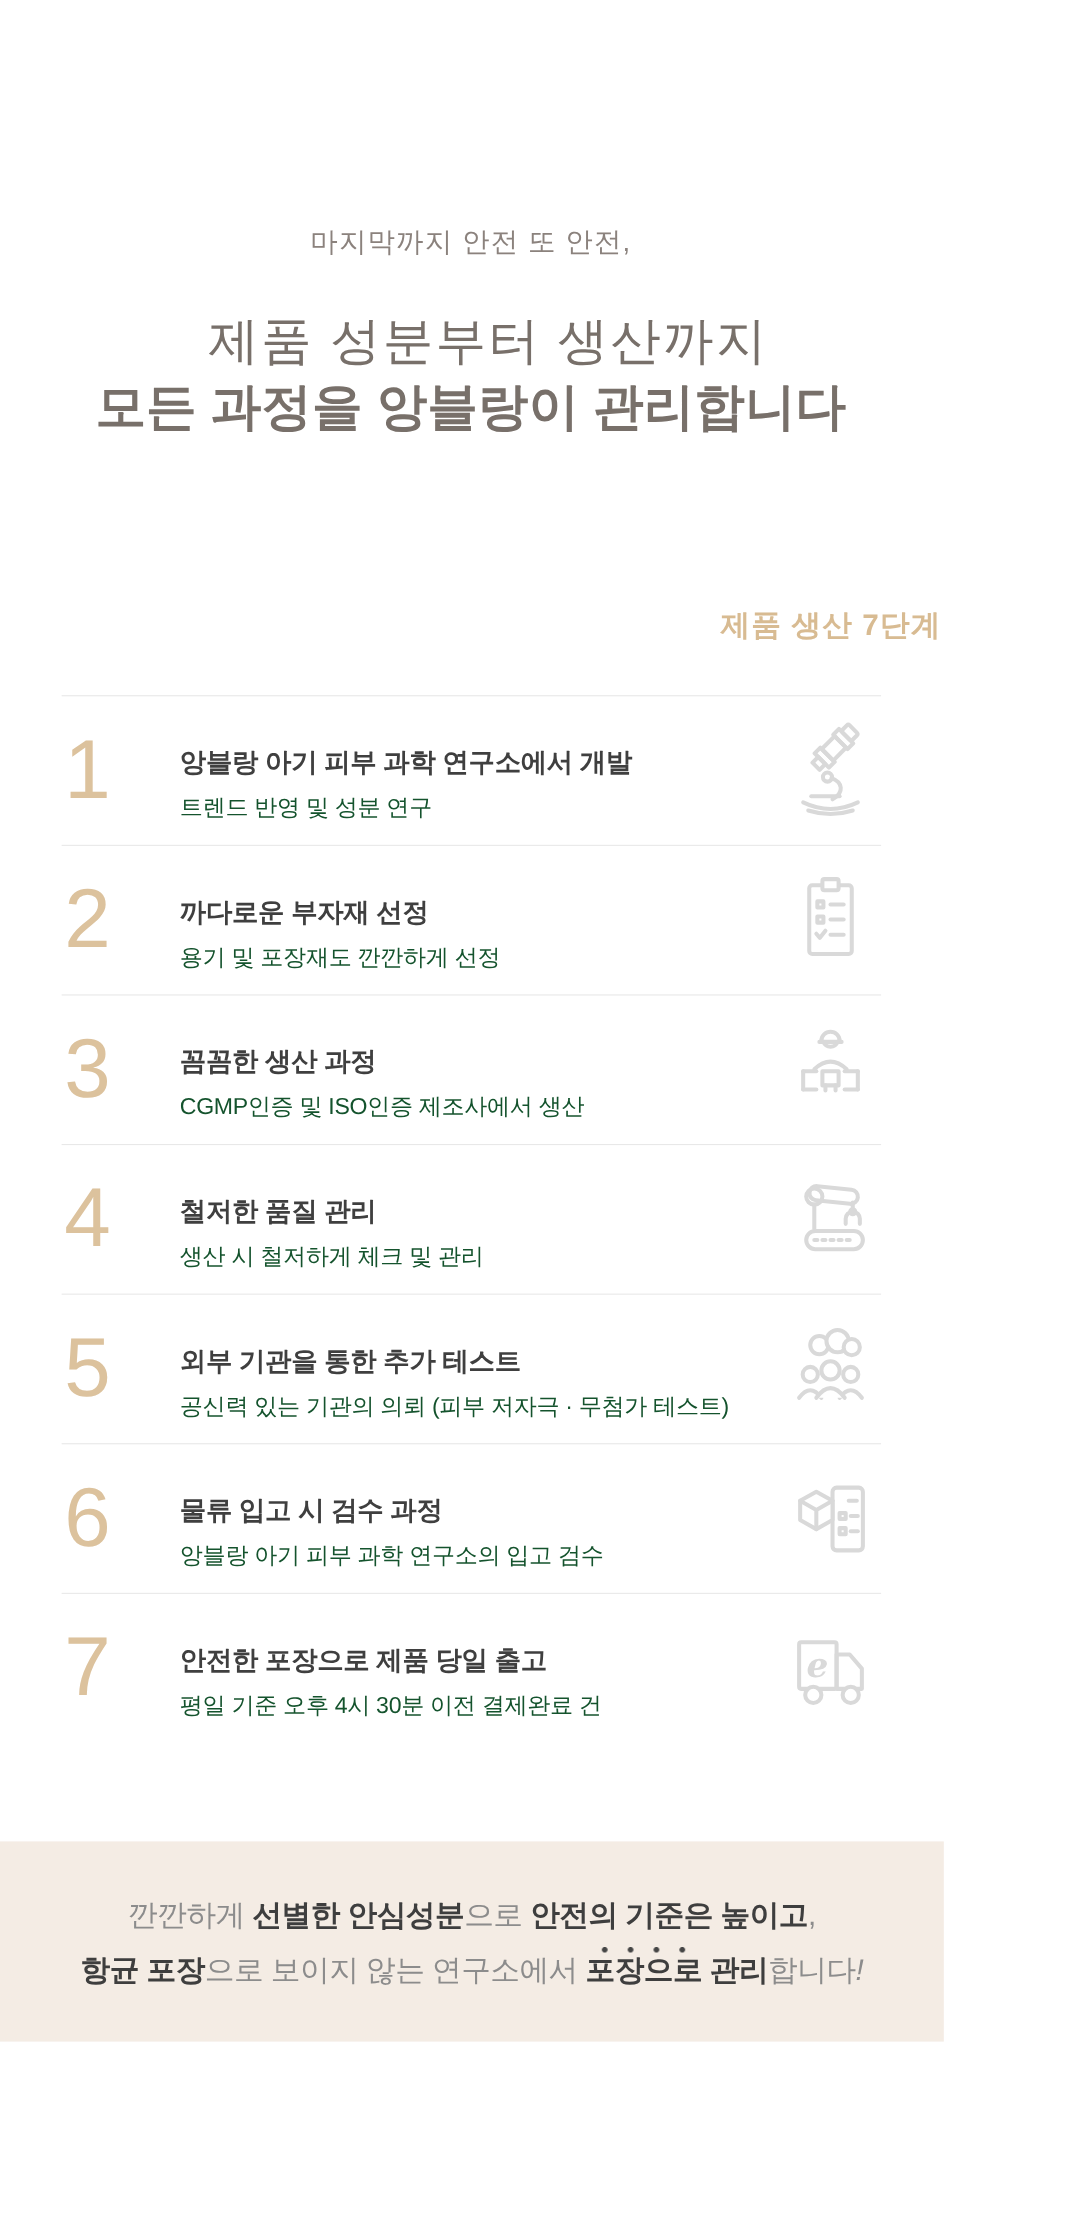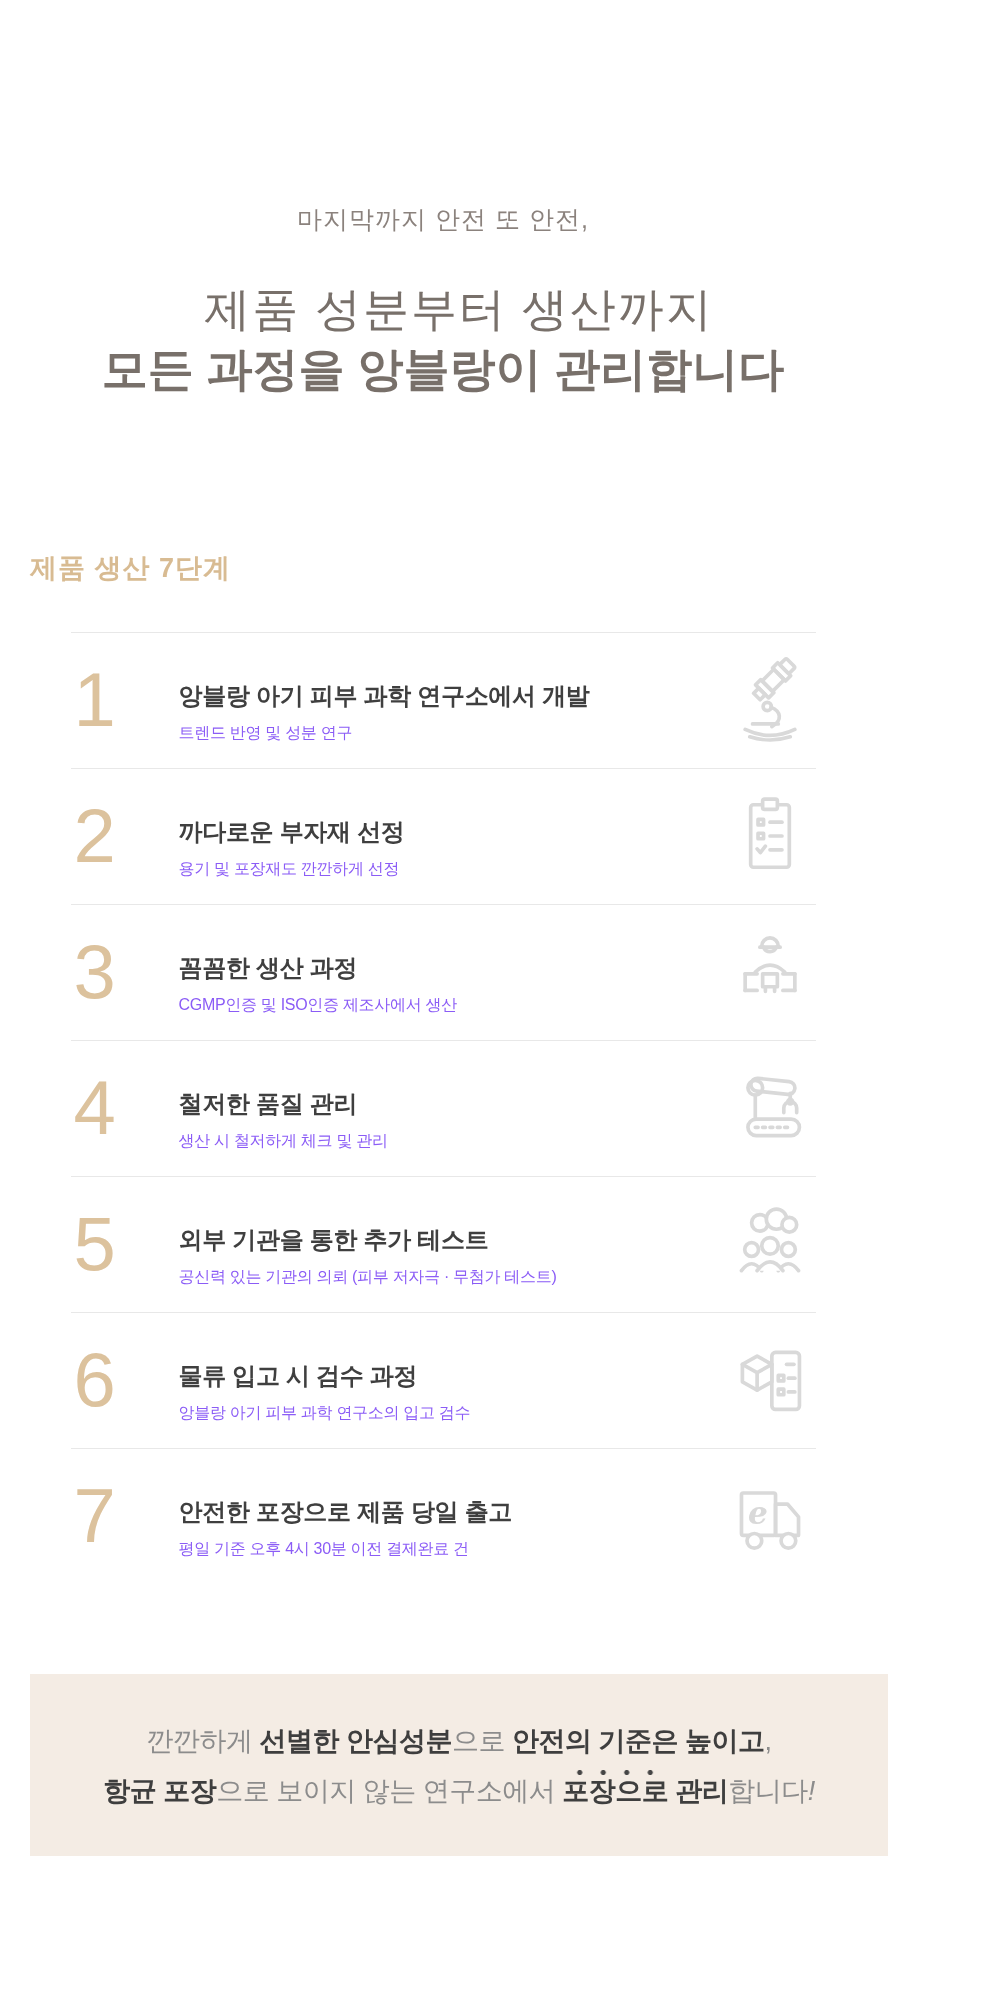--- a/index.html
+++ b/index.html
@@ -1,54 +1,54 @@
 <!DOCTYPE html>
 <html><head>
 <meta charset="utf-8">
 <style>
   html,body { margin:0; padding:0; background:#ffffff; }
   body {
     width:984px; min-height:2016px;
     font-family:"Liberation Sans","DejaVu Sans",sans-serif;
     -webkit-font-smoothing:antialiased;
   }
-  .page { width:856px; padding-top:203px; padding-bottom:120px; box-sizing:border-box;padding-left:30px; }
+  .page { width:856px; padding-top:203px; padding-bottom:120px; box-sizing:border-box; }
 
   
   .eyebrow {
     text-align:center; font-size:25px; color:#8b827d; letter-spacing:1px;
   }
   .main-title { text-align:center; margin-top:42px; color:#78706a; }
   .main-title .line1 {
     font-size:46px; font-weight:400; letter-spacing:2px; line-height:1.35;margin-left:32px;
   }
   .main-title .line2 {
     font-size:46px; font-weight:700; letter-spacing:0; line-height:1.3;
   }
   .section-title {
-    text-align:left; margin-top:150px;
+    text-align:right; margin-top:150px;
     font-size:27px; font-weight:700; color:#d8bb92; letter-spacing:1px;
   }
 
   
   .steps { width:745px; margin:46px auto 0; }
   .step {
     height:135px; border-top:1px solid #e8e8e8;
     display:flex; align-items:center;
   }
   .step-num {
     width:108px; flex:0 0 108px;
     font-size:76px; font-weight:300; color:#dcc29d; line-height:1;
     padding-left:3px; box-sizing:border-box;
   }
   .step-text { flex:1 1 auto; }
   .step-title {
     font-size:24px; font-weight:700; color:#3f3f3f; margin-bottom:11px; letter-spacing:-0.3px;margin-top:24px;
   }
-  .step-desc { font-size:16px; color:#8b5cf6; letter-spacing:-0.3px; }
+  .step-desc { font-size:21px; color:#14532d; letter-spacing:-0.3px; }
   .step-icon { flex:0 0 92px; width:92px; height:92px; margin-left:auto; }
   .step-icon svg { width:92px; height:92px; display:block; }
 
   
   .note-box {
     width:858px; margin:90px auto 0; background:#f4ece4;
     text-align:center; padding:42px 0 40px; box-sizing:border-box;
   }
   .note-line {
     font-size:27px; color:#8c8c8c; line-height:50px; letter-spacing:-0.5px;

